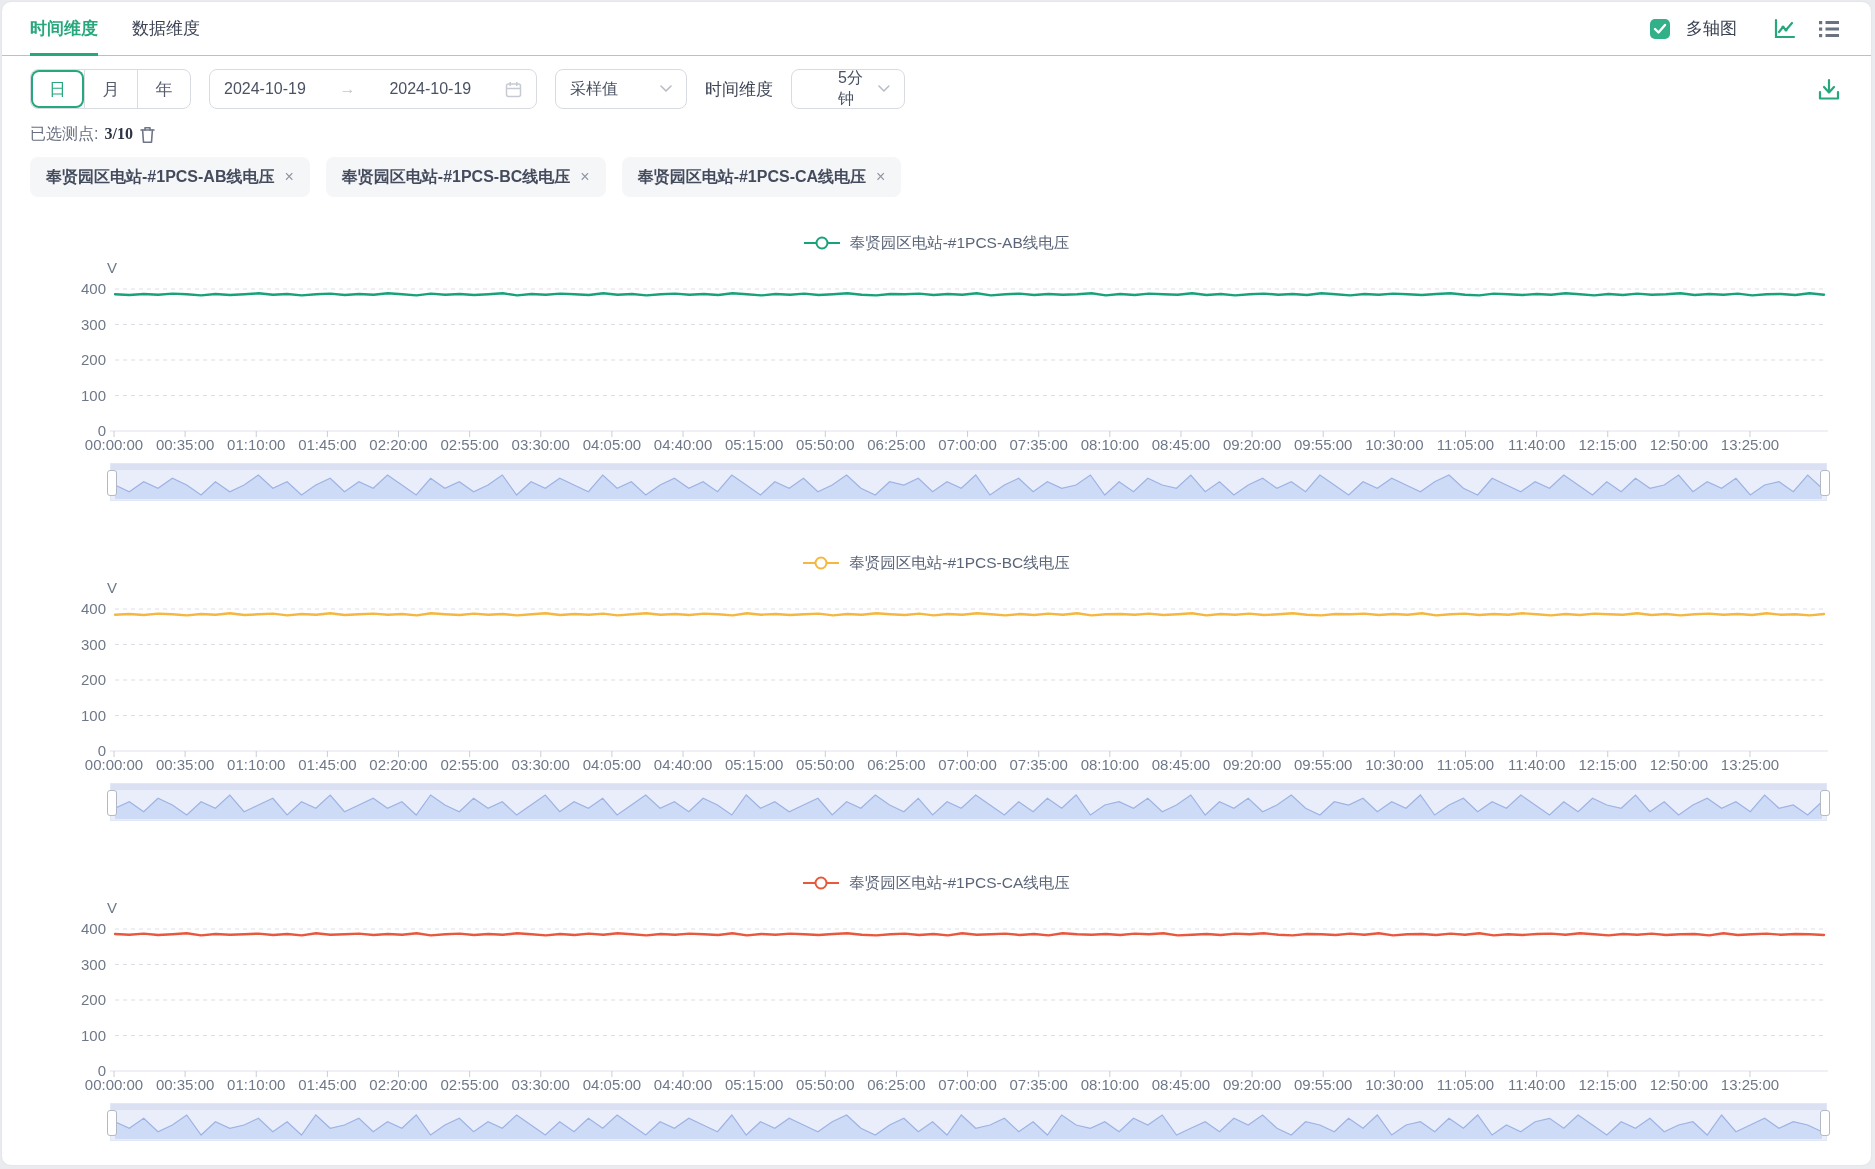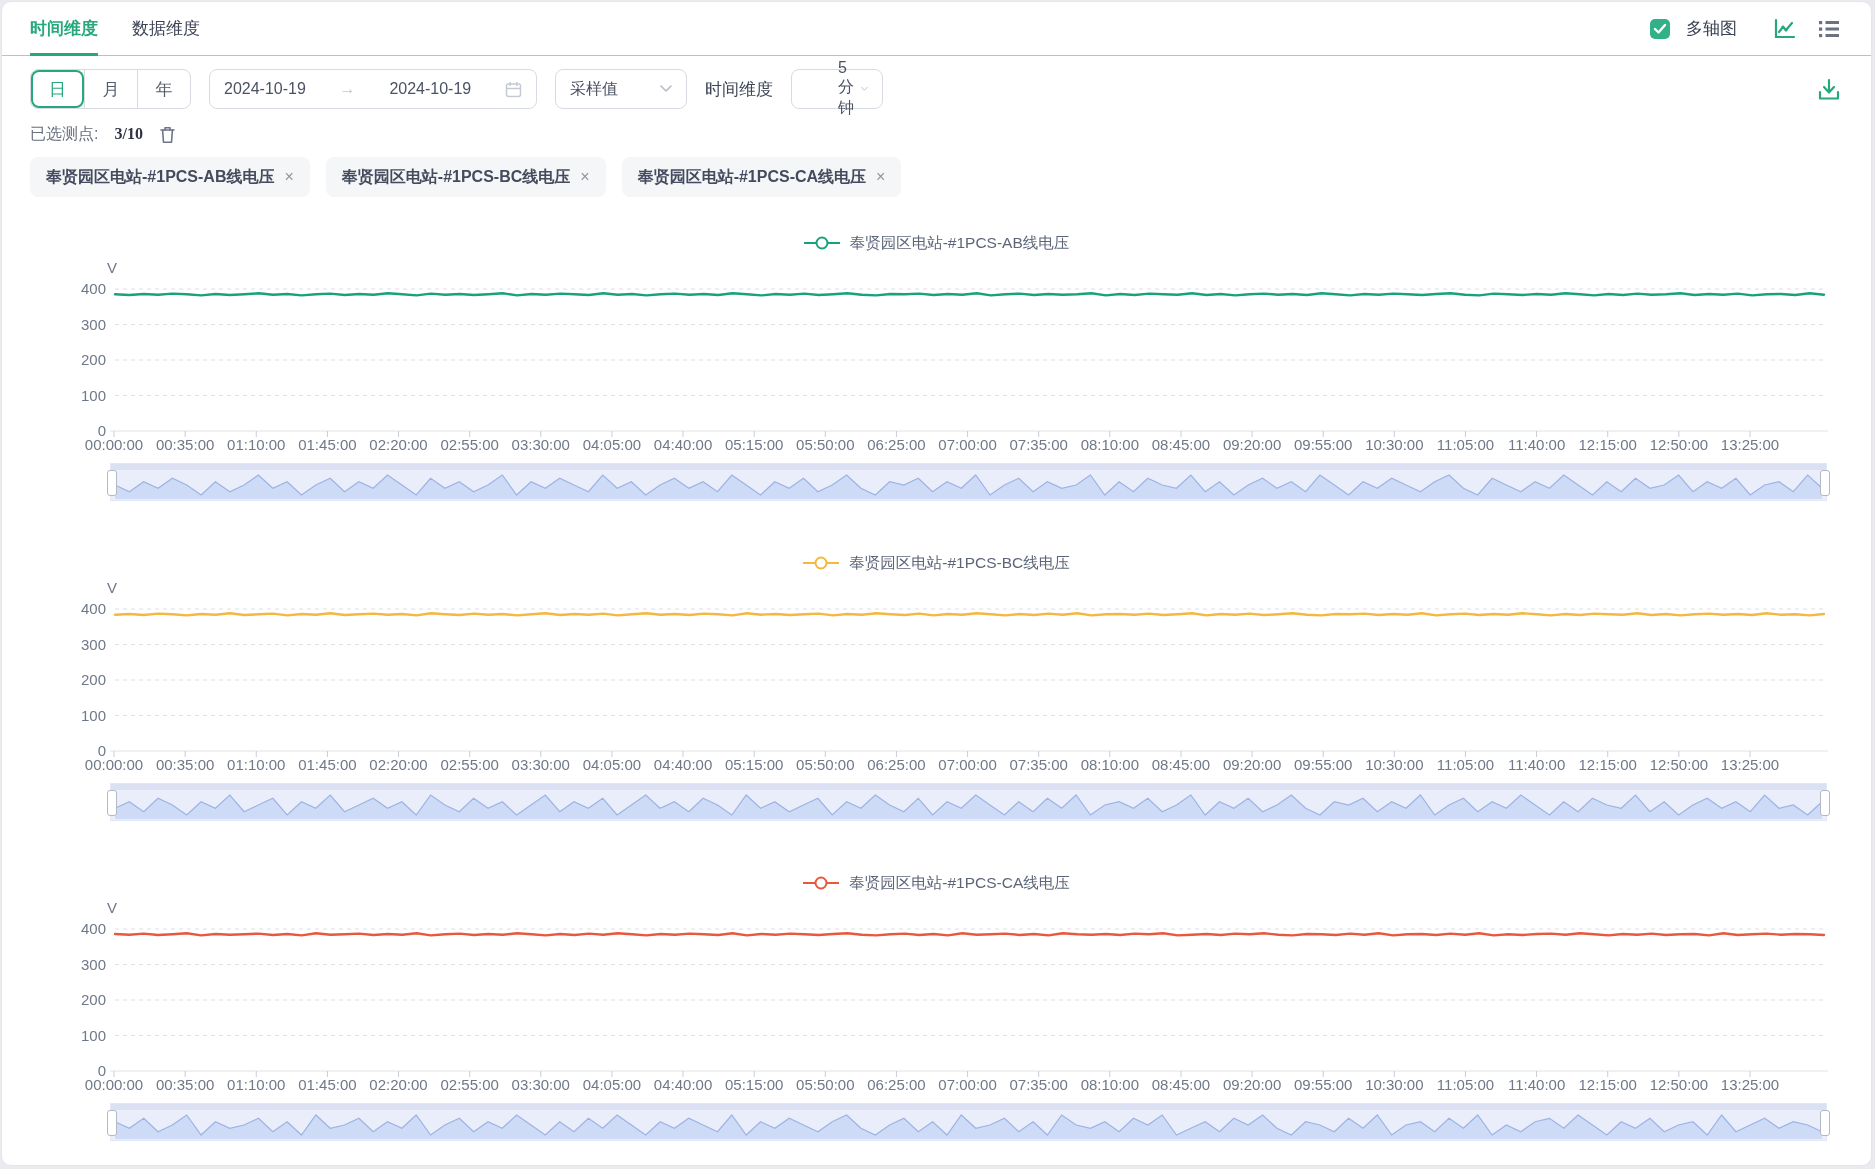--- a/index.html
+++ b/index.html
@@ -27,26 +27,26 @@
     font-size:17px; color:#545b6b; border-left:1px solid #d8dbe2; cursor:pointer; }
   .seg-cell:first-child { border-left:none; }
   .seg-cell.active { color:#27a87c; box-shadow: inset 0 0 0 2px #27a87c; border-radius:8px;
     border-left-color:transparent; }
   .ctl { display:inline-flex; align-items:center; height:40px; border:1px solid #d8dbe2;
     border-radius:8px; background:#fff; padding:0 14px; font-size:16px; color:#4a5263; }
   .datebox { width:328px; justify-content:space-between; }
   .datebox .sep { color:#c2c6ce; font-size:16px; }
   .selectbox { justify-content:space-between; }
   .selectbox.sample { width:132px; }
-  .selectbox.period { width:92px;padding-left:46px; }
+  .selectbox.period { width:114px;padding-left:46px; }
   .ctl-label { font-size:17px; color:#3f4656; }
   .spacer { flex:1; }
 
   
-  .selected-row { display:flex; align-items:center; gap:16px; margin:12px 28px 0 28px;
+  .selected-row { display:flex; align-items:center; gap:6px; margin:12px 28px 0 28px;
     height:26px; font-size:16px; color:#666e7f; }
   .selected-count { color:#2e3442; font-weight:700;font-family:Liberation Serif, serif; }
   .tags { display:flex; align-items:center; gap:16px; margin:10px 28px 0 28px; height:40px; }
   .tag { display:inline-flex; align-items:center; height:40px; padding:0 16px; background:#f5f6f8;
     border-radius:8px; font-size:16px; font-weight:700; color:#444b5c; cursor:default; }
   .tag .close { margin-left:10px; font-weight:400; font-size:16px; color:#8f96a3; cursor:pointer; }
 
   
   .charts { margin-top:30px; }
   .chart-block { height:320px; }

